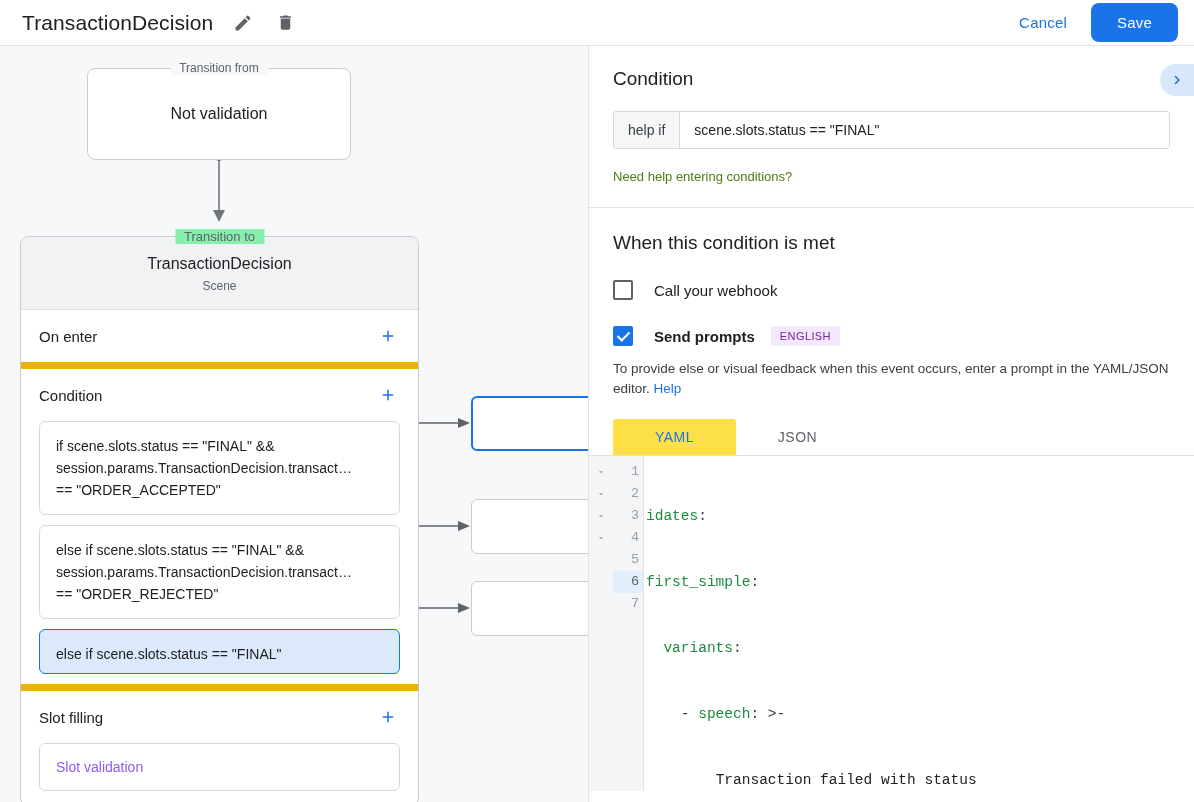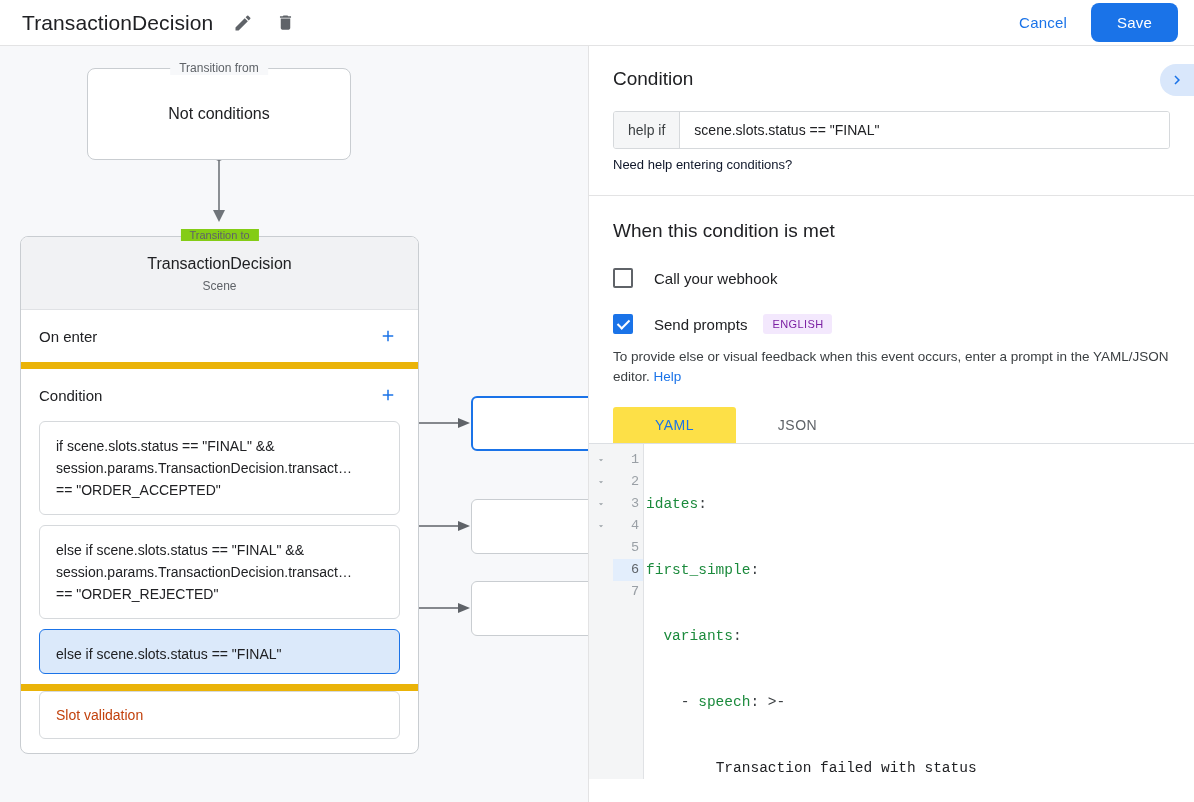--- a/index.html
+++ b/index.html
@@ -115,22 +115,22 @@
     border-radius: 7px 7px 0 0;
     padding: 18px 0 16px;
     text-align: center;
     border-bottom: 1px solid #e0e2e5;
   }
   #scene-title { font-size: 16px; color: #202124; }
   #scene-subtitle { font-size: 12px; color: #5f6368; margin-top: 6px; }
   #scene-legend {
     position: absolute; top: -8px; left: 50%;
     transform: translateX(-50%);
-    background: #84cc16;
-    padding: 0 9px; font-size: 11px; color: #5f6368;
+    background: #86efac;
+    padding: 0 9px; font-size: 13px; color: #5f6368;
   }
 
   .section { border-bottom: 7px solid #eab308; padding: 0 18px 0 18px; }
   .section:last-child { border-bottom: none; }
   .section-head {
     display: flex; align-items: center;
     height: 52px;
   }
   .section-head .label { font-size: 15px; color: #202124; }
   .plus-btn {
@@ -158,21 +158,21 @@
   }
   .cond-box .ln { display: block; white-space: nowrap; }
   .section .pad-bottom { padding-bottom: 8px; }
 
   .slot-box {
     border: 1px solid #d6d9dc;
     border-radius: 6px;
     background: #fff;
     padding: 15px 16px;
     font-size: 14px;
-    color: #c2410c;
+    color: #8b5cf6;
     margin-bottom: 14px;
   }
 
   
   .target-box {
     position: absolute;
     width: 200px; height: 55px;
     border: 1px solid #c9cdd1;
     border-radius: 6px;
     background: #fff;
@@ -224,23 +224,23 @@
     flex: 1;
     border: none; outline: none;
     padding: 0 14px;
     font-size: 14px;
     font-family: inherit;
     color: #202124;
     background: #fff;
   }
   #cond-help {
     display: inline-block;
-    margin-top: 8px;
+    margin-top: 20px;
     font-size: 13px;
-    color: #0f172a;
+    color: #4d7c0f;
     cursor: pointer;
     text-decoration: none;
   }
 
   #panel-sec-2 { padding: 24px 24px 0 24px; }
   #met-title { font-size: 19px; color: #202124; }
 
   .chk-row { display: flex; align-items: center; margin-top: 26px; }
   .chk {
     width: 20px; height: 20px;
@@ -258,21 +258,21 @@
   .chk.checked::after {
     content: "";
     position: absolute;
     left: 5px; top: 1px;
     width: 5px; height: 10px;
     border: solid #fff;
     border-width: 0 2px 2px 0;
     transform: rotate(45deg);
   }
   .chk-label { margin-left: 21px; font-size: 15px; color: #202124; }
-  .chk-label.bold { font-weight: normal; }
+  .chk-label.bold { font-weight: bold; }
   #lang-badge {
     margin-left: 16px;
     background: #f3e8fd;
     color: #7b1fa2;
     font-size: 11px;
     letter-spacing: .4px;
     padding: 4px 9px;
     border-radius: 3px;
   }
   #prompt-desc {
@@ -385,21 +385,21 @@
       <line x1="400" y1="480" x2="460" y2="480" stroke="#5f6368" stroke-width="1.6"></line>
       <polygon points="458,475 470,480 458,485" fill="#5f6368"></polygon>
 
       <circle cx="400" cy="562" r="5" fill="#70757a"></circle>
       <line x1="400" y1="562" x2="460" y2="562" stroke="#5f6368" stroke-width="1.6"></line>
       <polygon points="458,557 470,562 458,567" fill="#5f6368"></polygon>
     </svg>
 
     <div id="node-from" class="fs-node">
       <div class="fs-legend">Transition from</div>
-      <div class="body">Not conditions</div>
+      <div class="body">Not validation</div>
     </div>
 
     <div id="scene-card">
       <div id="scene-legend">Transition to</div>
 
       <div id="scene-head">
         <div id="scene-title">TransactionDecision</div>
         <div id="scene-subtitle">Scene</div>
       </div>
 
@@ -435,20 +435,28 @@
           <span class="ln">session.params.TransactionDecision.transact…</span>
           <span class="ln">== "ORDER_REJECTED"</span>
         </div>
 
         <div class="cond-box selected pad-bottom">
           <span class="ln">else if scene.slots.status == "FINAL"</span>
         </div>
       </div>
 
       <div class="section">
+        <div class="section-head">
+          <span class="label">Slot filling</span>
+          <span class="plus-btn">
+            <svg width="18" height="18" viewBox="0 0 24 24">
+                <path d="M19 13h-6v6h-2v-6H5v-2h6V5h2v6h6v2z"></path>
+              </svg>
+          </span>
+        </div>
         <div class="slot-box">Slot validation</div>
       </div>
     </div>
 
     <div class="target-box active" style="left:471px; top:350px;"></div>
     <div class="target-box" style="left:471px; top:453px;"></div>
     <div class="target-box" style="left:471px; top:535px;"></div>
 
   </div>
 </div>

